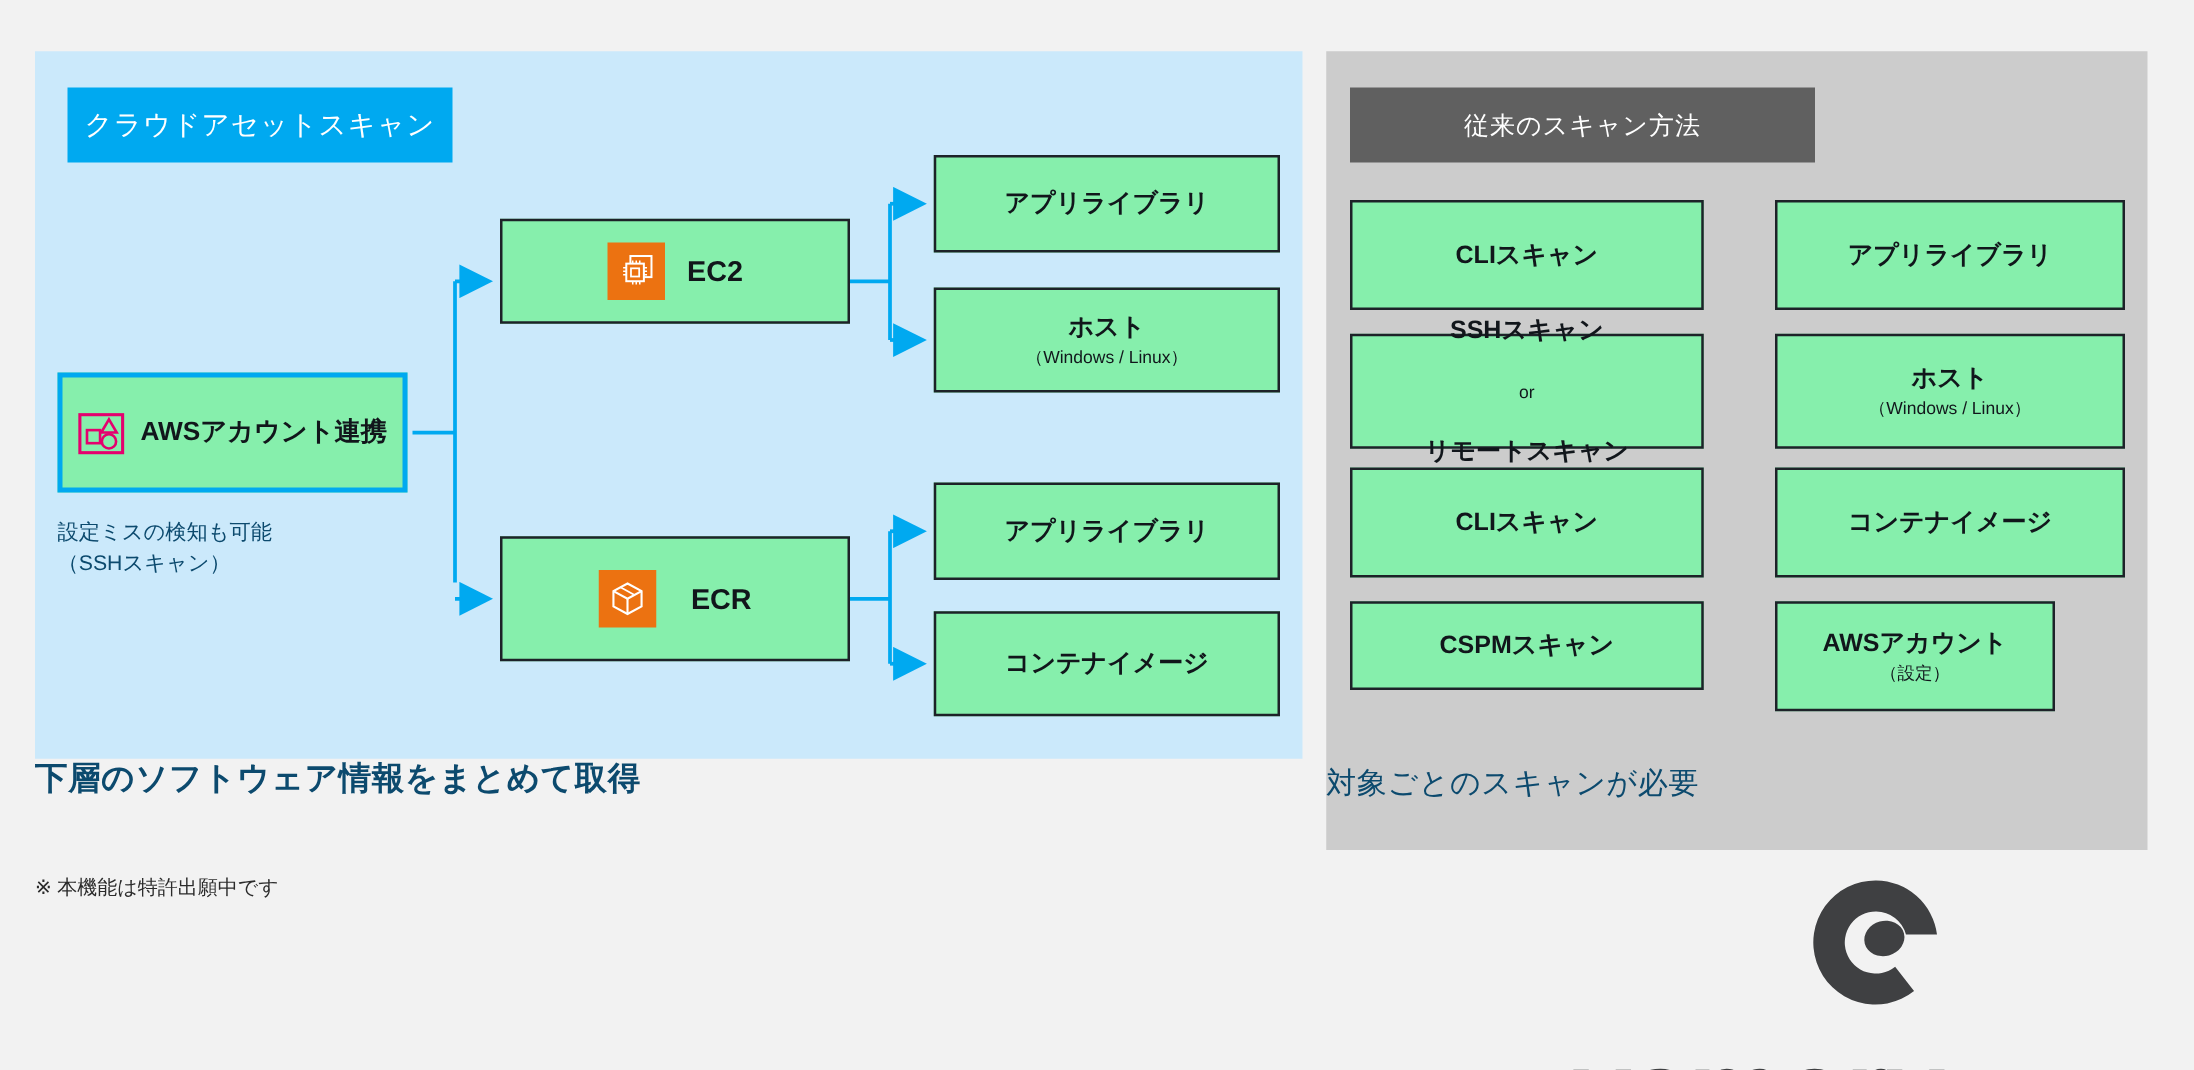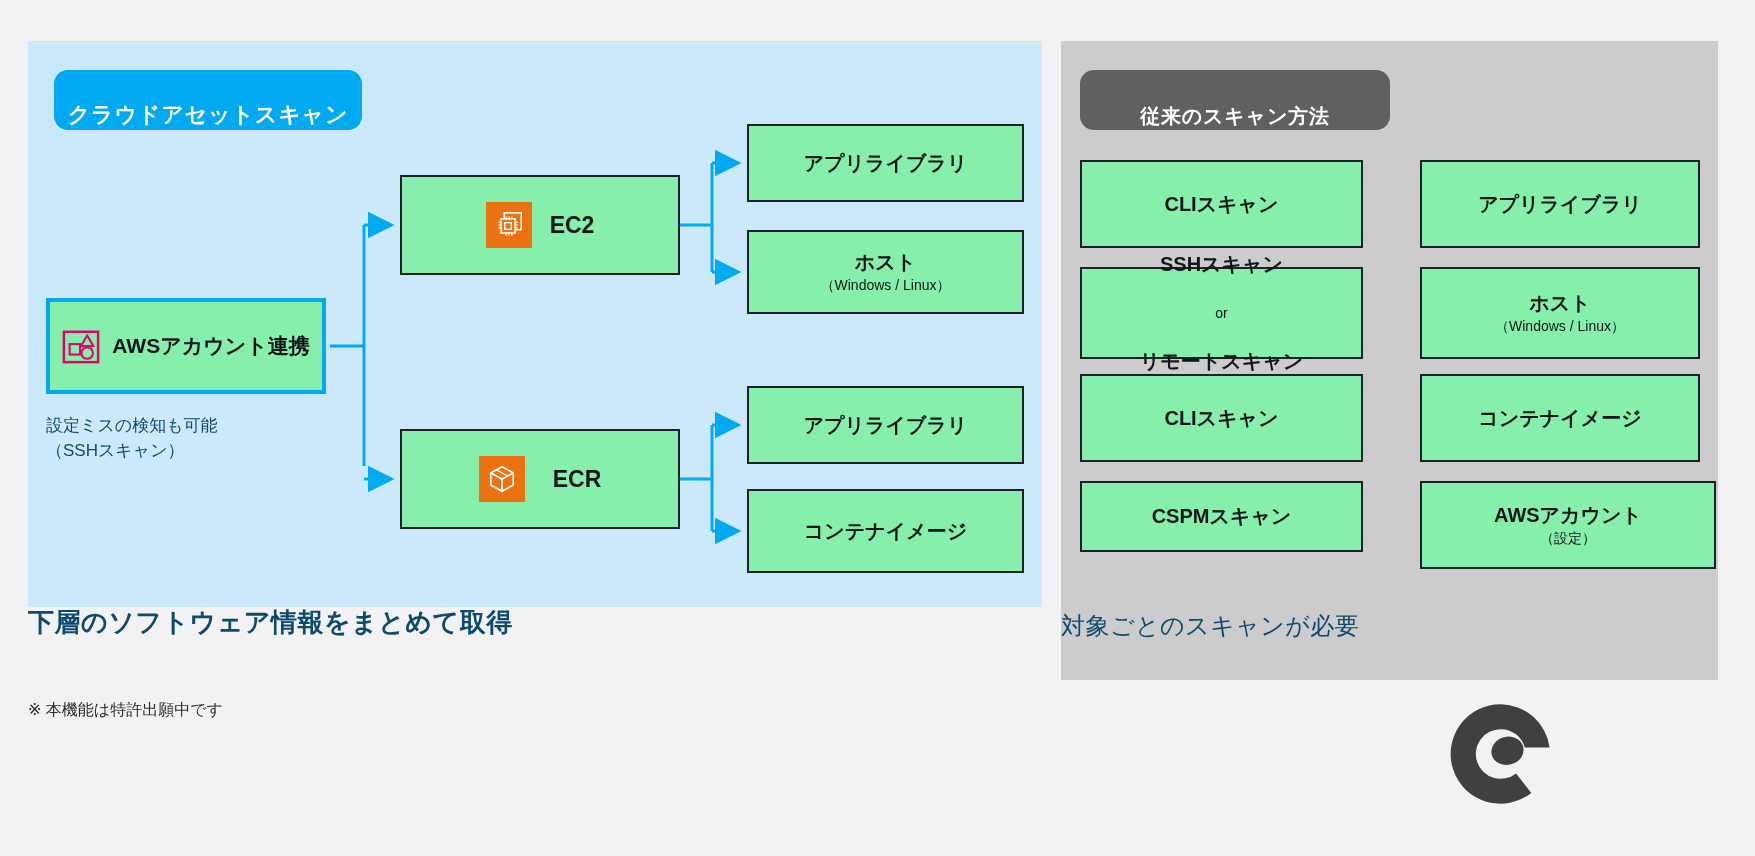--- a/index.html
+++ b/index.html
@@ -19,32 +19,31 @@
   }
   .panel-right {
     position: absolute; left: 1061px; top: 41px;
     width: 657px; height: 639px;
     background: #cccccc;
   }
 
   
   .chip {
     position: absolute;
-    display: flex; align-items: flex-end; justify-content: center;
+    display: flex; align-items: center; justify-content: center;
     color: #ffffff;
-    font-weight: bold;
+    font-weight: normal;
     letter-spacing: .04em;
-    border-radius: 14px;
   }
   .chip-left {
     left: 54px; top: 70px; width: 308px; height: 60px;
     background: #00a9f0; font-size: 22px;
   }
   .chip-right {
-    left: 1080px; top: 70px; width: 310px; height: 60px;
+    left: 1080px; top: 70px; width: 372px; height: 60px;
     background: #606060; font-size: 20px;
   }
 
   
   .box {
     position: absolute;
     background: #86efac;
     border: 2.5px solid #1d2228;
     display: flex; align-items: center; justify-content: center;
     flex-direction: column;
@@ -56,39 +55,39 @@
 
   
   .box-aws {
     left: 46px; top: 298px; width: 280px; height: 96px;
     border: 4px solid #00a9f0;
     flex-direction: row; gap: 12px;
   }
   .box-aws .ttl { font-size: 21px; }
 
   
-  .box-ec2 { left: 400px; top: 175px; width: 280px; height: 100px; flex-direction: row; gap: 18px; }
+  .box-ec2 { left: 400px; top: 175px; width: 280px; height: 84px; flex-direction: row; gap: 18px; }
   .box-ecr { left: 400px; top: 429px; width: 280px; height: 100px; flex-direction: row; gap: 28px; }
   .box-ec2 .ttl, .box-ecr .ttl { font-size: 23px; }
 
   
   .out1 { left: 747px; top: 124px; width: 277px; height: 78px; }
   .out2 { left: 747px; top: 230px; width: 277px; height: 84px; }
   .out3 { left: 747px; top: 386px; width: 277px; height: 78px; }
   .out4 { left: 747px; top: 489px; width: 277px; height: 84px; }
 
   
   .rl1 { left: 1080px; top: 160px; width: 283px; height: 88px; }
   .rl2 { left: 1080px; top: 267px; width: 283px; height: 92px; gap: 28px; }
   .rl3 { left: 1080px; top: 374px; width: 283px; height: 88px; }
   .rl4 { left: 1080px; top: 481px; width: 283px; height: 71px; }
   .rr1 { left: 1420px; top: 160px; width: 280px; height: 88px; }
   .rr2 { left: 1420px; top: 267px; width: 280px; height: 92px; }
   .rr3 { left: 1420px; top: 374px; width: 280px; height: 88px; }
-  .rr4 { left: 1420px; top: 481px; width: 296px; height: 88px; }
+  .rr4 { left: 1420px; top: 481px; width: 224px; height: 88px; }
 
   
   .icon-aws { width: 38px; height: 38px; flex: 0 0 38px; }
   .icon-orange {
     width: 46px; height: 46px; flex: 0 0 46px;
     background: #ec7211;
     display: flex; align-items: center; justify-content: center;
   }
 
   

